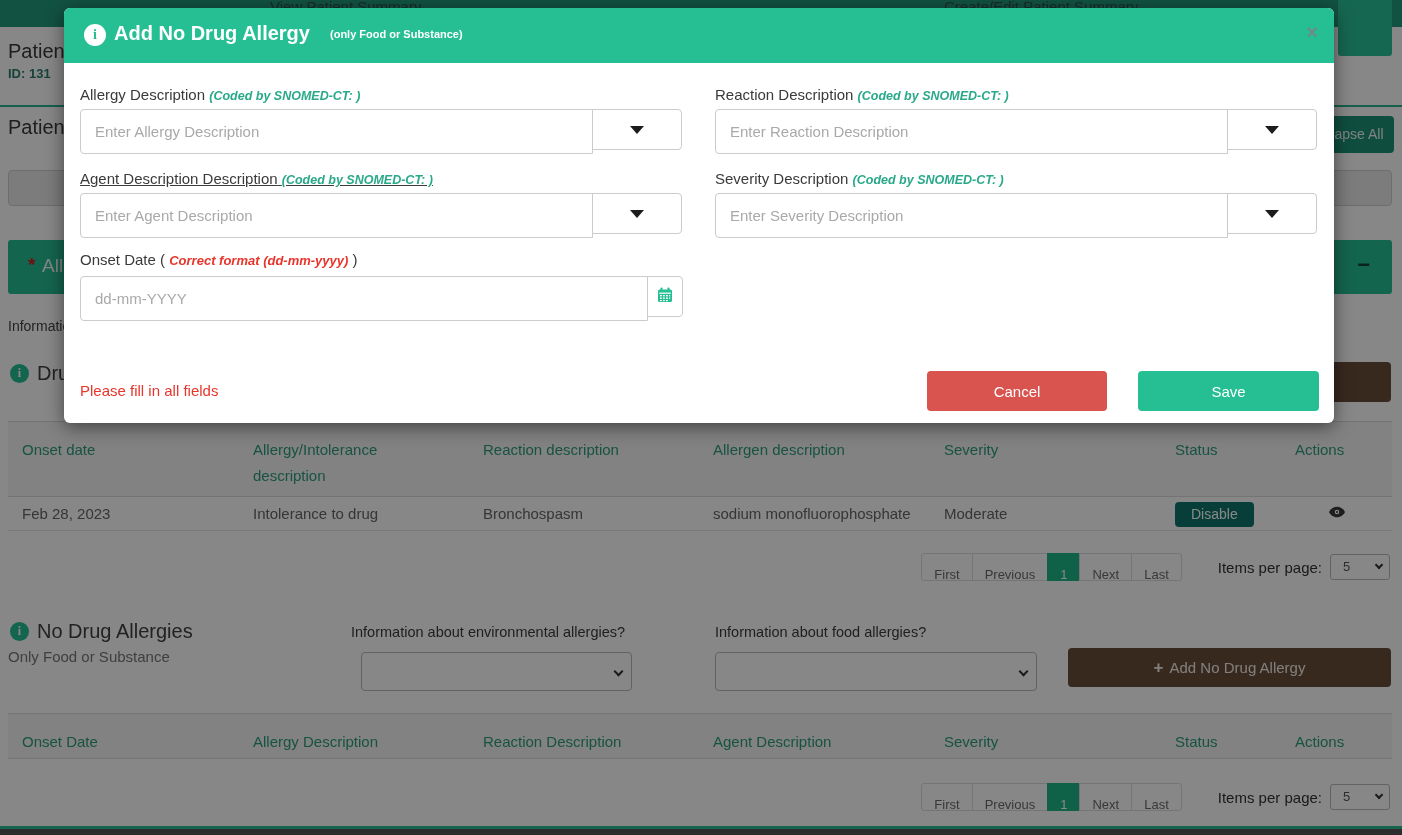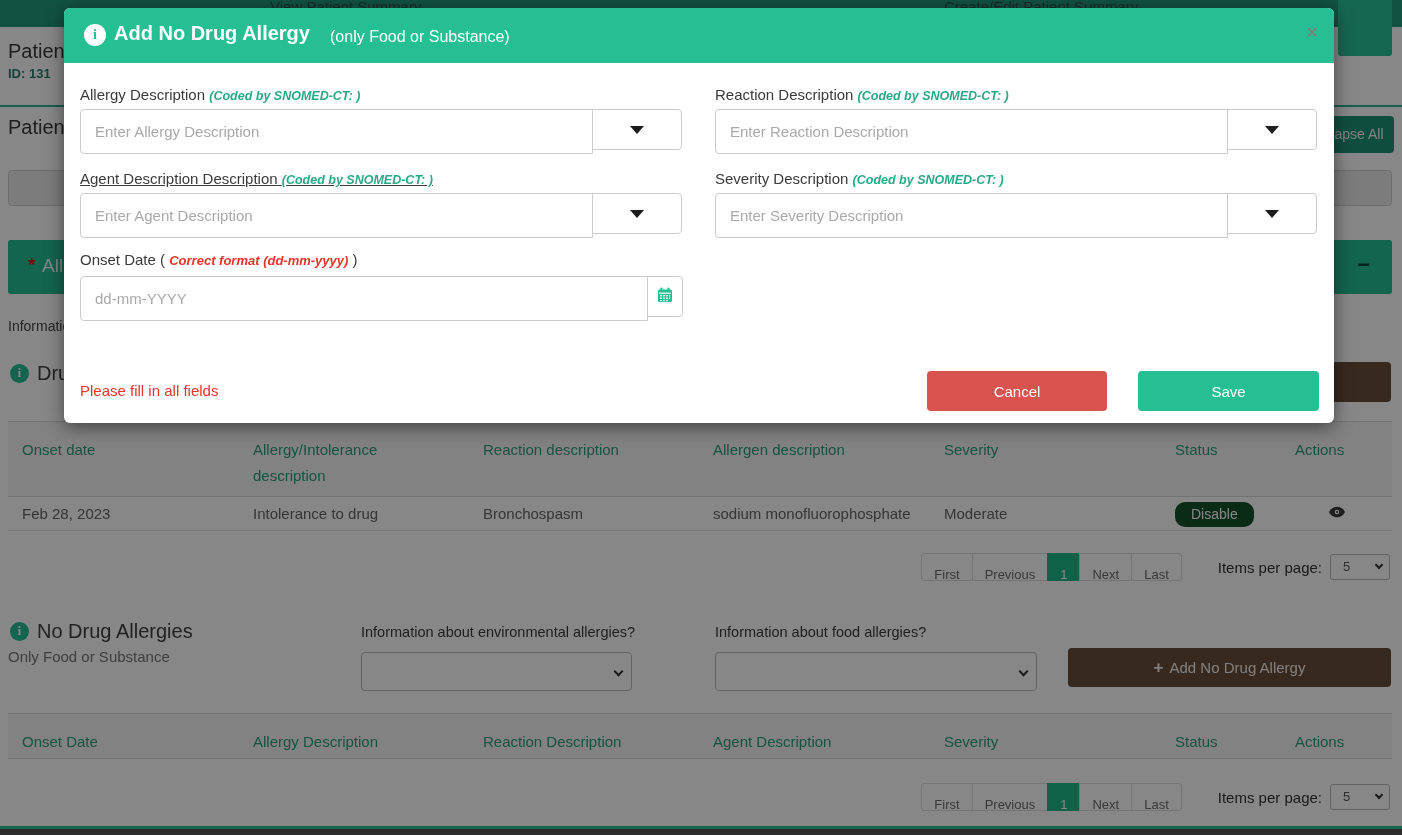--- a/index.html
+++ b/index.html
@@ -28,21 +28,21 @@
   .sect-sub { position:absolute; left:8px; top:648px; font-size:15px; color:#777; }
   .brown-btn-back { position:absolute; left:1250px; top:362px; width:141px; height:40px; background:#6a4f3b; border-radius:4px; border:none; }
 
   .tgrid { position:absolute; left:8px; width:1384px; display:grid; grid-template-columns:231px 230px 230px 231px 231px 120px 1fr; }
   .thead { top:421px; height:76px; background:#f5f5f5; border-top:1px solid #d9d9d9; border-bottom:1px solid #d9d9d9; }
   .thead2 { top:713px; height:46px; background:#f5f5f5; border-top:1px solid #d9d9d9; border-bottom:1px solid #d9d9d9; }
   .th { padding:15px 14px 0; color:#2e9d7d; font-size:15px; line-height:1.7; }
   .th .wrapcap { display:inline-block; max-width:168px; }
   .trow { top:497px; height:34px; border-bottom:1px solid #e2e2e2; background:#fff; }
   .td { padding:0 14px; font-size:15px; color:#666; line-height:33px; white-space:nowrap; }
-  .btn-disable { display:inline-block; margin-top:5px; height:25px; line-height:25px; padding:0 16px; background:#14532d; color:#fff; font-size:14px; border:none; border-radius:10px; }
+  .btn-disable { display:inline-block; margin-top:5px; height:25px; line-height:25px; padding:0 16px; background:#0f766e; color:#fff; font-size:14px; border:none; border-radius:4px; }
   .td-actions { text-align:center; line-height:31px; }
 
   .pagination { position:absolute; left:8px; width:1384px; height:30px; display:flex; justify-content:flex-end; align-items:center; }
   .pgroup { display:flex; }
   .pbtn { height:28px; line-height:26px; padding:8px 12px; background:#fff; border:1px solid #ddd; color:#6b6b6b; font-size:13px; margin-left:-1px; }
   .pbtn.first { border-radius:3px 0 0 3px; margin-left:0; }
   .pbtn.last { border-radius:0 3px 3px 0; }
   .pbtn.active { background:#1eb788; border-color:#1eb788; color:#fff; }
   .ipp-label { font-size:15px; color:#333; margin:0 8px 0 36px; }
   .ipp-select { position:relative; width:60px; height:26px; border:1px solid #b9b9b9; border-radius:3px; background:#fff; font-size:13px; color:#555; line-height:24px; padding-left:12px; margin-right:2px; }
@@ -57,21 +57,21 @@
   .bottom-strip { position:absolute; left:0; top:829px; width:1402px; height:6px; background:#565656; }
 
   
   .overlay { position:absolute; left:0; top:0; width:1402px; height:835px; background:rgba(0,0,0,0.47); z-index:10; }
 
   
   .modal { position:absolute; left:64px; top:8px; width:1270px; height:415px; background:#fff; border-radius:6px; box-shadow:0 4px 18px rgba(0,0,0,0.5); z-index:20; }
   .modal-header { position:absolute; left:0; top:0; width:1270px; height:55px; background:#26bf94; border-radius:6px 6px 0 0; }
   .mh-icon { position:absolute; left:20px; top:16px; width:22px; height:22px; border-radius:50%; background:#fff; color:#26bf94; font-weight:bold; font-size:14px; font-family:"Liberation Serif", serif; text-align:center; line-height:22px; }
   .mh-title { position:absolute; left:50px; top:14px; color:#fff; font-size:20px; font-weight:bold; white-space:nowrap; }
-  .mh-sub { position:absolute; left:266px; top:20px; color:#fff; font-size:16px; font-weight:normal; }
+  .mh-sub { position:absolute; left:266px; top:20px; color:#fff; font-size:11px; font-weight:bold; }
   .mh-close { position:absolute; right:16px; top:14px; color:#6f8c84; font-size:20px; font-weight:bold; background:none; border:none; line-height:1; }
   .f-label { position:absolute; font-size:15px; color:#3a3a3a; white-space:nowrap; }
   .f-coded { font-size:12.5px; font-style:italic; font-weight:bold; color:#2aa98a; }
   .f-red { font-size:13px; font-style:italic; font-weight:bold; color:#e8352c; }
   .f-input { position:absolute; height:45px; border:1px solid #cbcbcb; border-radius:4px 0 0 4px; padding:0 14px; font-size:15px; color:#444; font-family:"Liberation Sans", sans-serif; outline:none; }
   .f-input::placeholder { color:#a9a9a9; opacity:1; }
   .f-addon { position:absolute; height:41px; width:90px; background:#fff; border:1px solid #cbcbcb; border-radius:0 4px 4px 0; margin-left:-1px; display:flex; align-items:center; justify-content:center; }
   .caret-dn { width:0; height:0; border-left:7px solid transparent; border-right:7px solid transparent; border-top:8px solid #1c1c1c; }
   .f-addon-cal { width:36px; }
   .validation { position:absolute; left:16px; top:363px; height:40px; line-height:40px; font-size:15px; color:#e8352c; }
@@ -152,21 +152,21 @@
         <span class="chev"></span>
       </div>
     </div>
 
     <div class="sect-head" style="left:10px; top:620px;">
       <span class="info-dot">i</span>
       <span class="sect-title">No Drug Allergies</span>
     </div>
     <div class="sect-sub">Only Food or Substance</div>
 
-    <div class="q-label" style="left:361px;">Information about environmental allergies?</div>
+    <div class="q-label" style="left:351px;">Information about environmental allergies?</div>
     <div class="q-select" style="left:361px; width:271px;">
       <span class="chev" style="top:15px;"></span>
     </div>
     <div class="q-label" style="left:715px;">Information about food allergies?</div>
     <div class="q-select" style="left:715px; width:322px;">
       <span class="chev" style="top:15px;"></span>
     </div>
     <button class="btn-add-brown">
       <b>+</b><span>Add No Drug Allergy</span>
     </button>

